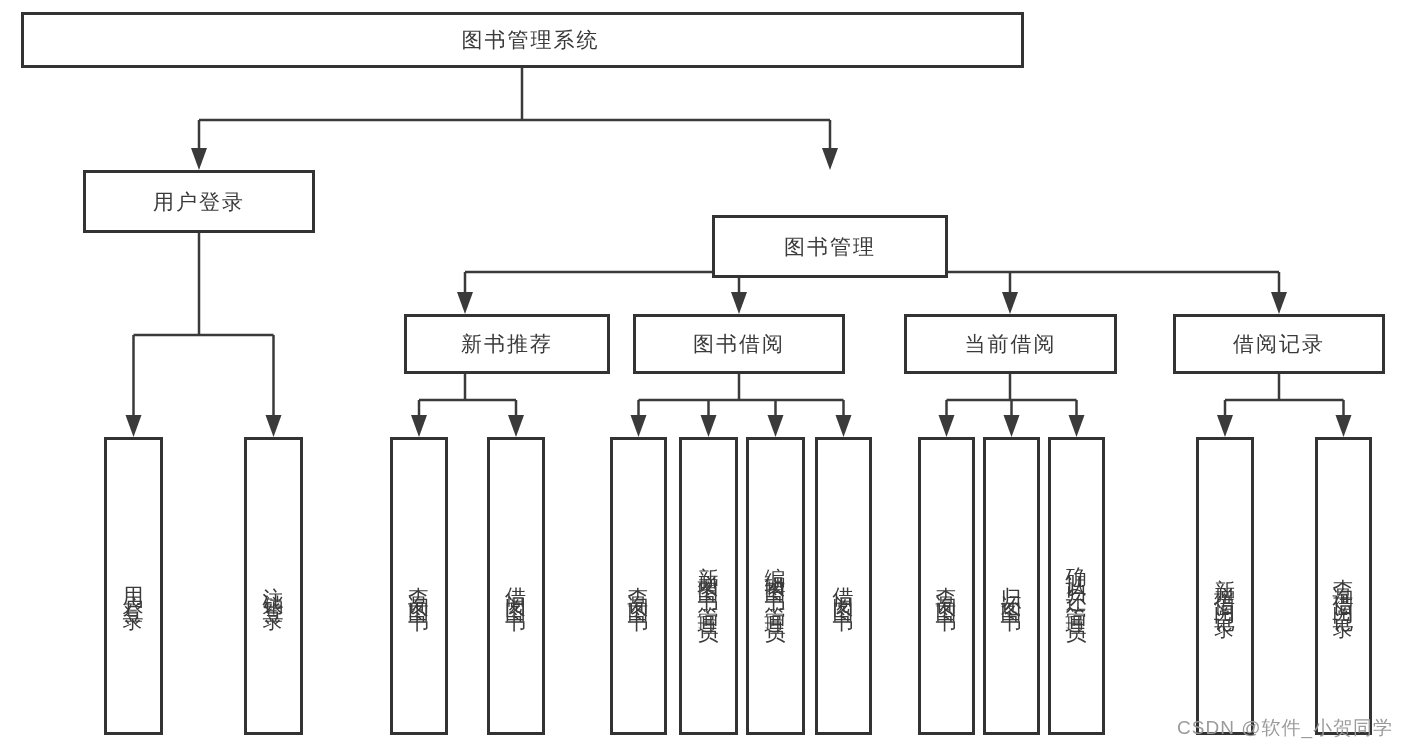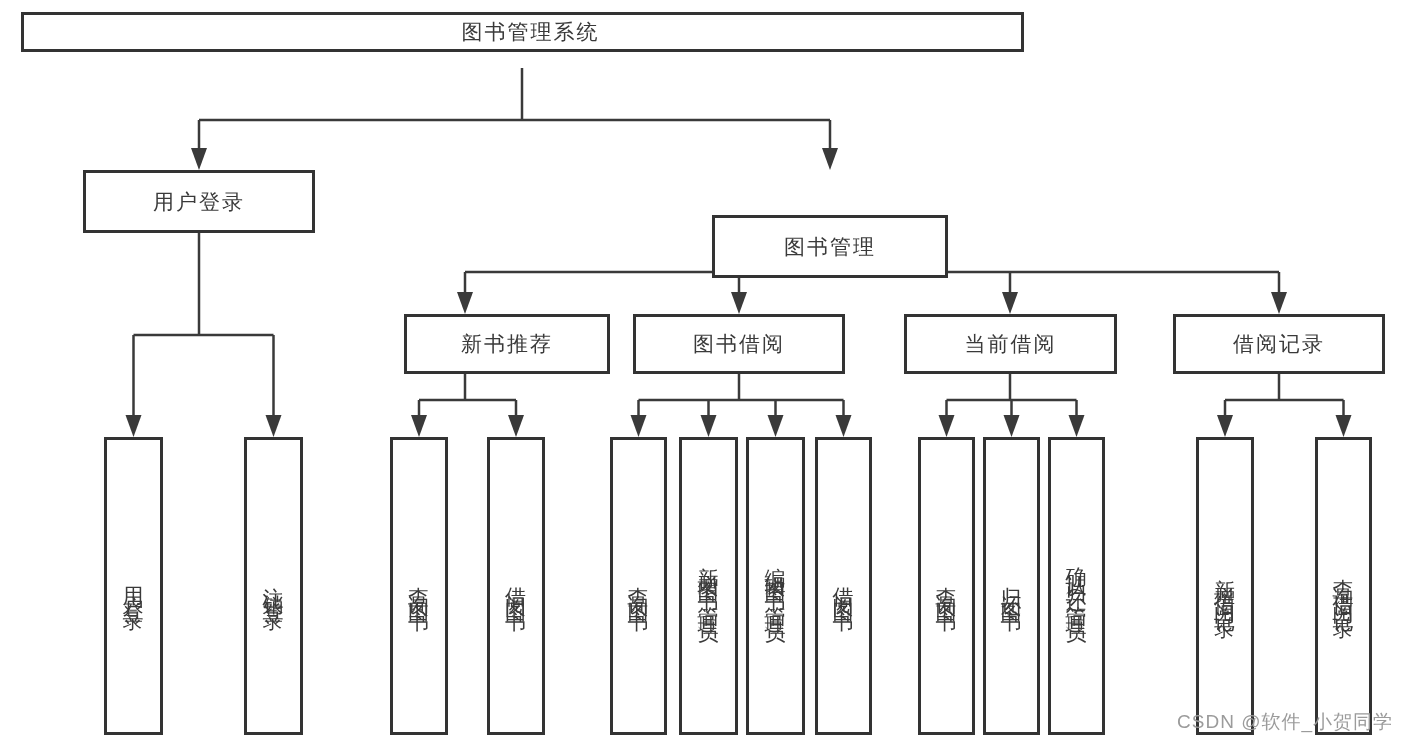--- a/index.html
+++ b/index.html
@@ -40,21 +40,21 @@
     writing-mode: vertical-rl;
     text-orientation: mixed;
     font-size: 21px;
     letter-spacing: 8px;
     line-height: 1;
     white-space: nowrap;
   }
   .watermark {
     position: absolute;
     right: 12px;
-    bottom: 12px;
+    bottom: 6px;
     font-size: 19px;
     color: #9b9b9b;
     letter-spacing: 1px;
     white-space: nowrap;
   }
 </style>
 </head>
 <body>
 
 <div class="canvas">
@@ -118,21 +118,21 @@
       <polygon points="767.5,415 783.5,415 775.5,437"></polygon>
       <polygon points="835.5,415 851.5,415 843.5,437"></polygon>
       <polygon points="938.5,415 954.5,415 946.5,437"></polygon>
       <polygon points="1003.5,415 1019.5,415 1011.5,437"></polygon>
       <polygon points="1068.5,415 1084.5,415 1076.5,437"></polygon>
       <polygon points="1217,415 1233,415 1225,437"></polygon>
       <polygon points="1335.5,415 1351.5,415 1343.5,437"></polygon>
     </g>
   </svg>
 
-  <div class="node hnode" style="left:21px; top:12px; width:1003px; height:40px;padding-left:16px;">
+  <div class="node hnode" style="left:21px; top:12px; width:1003px; height:56px;padding-left:16px;">
     <span>图书管理系统</span>
   </div>
 
   <div class="node hnode" style="left:83px; top:170px; width:232px; height:63px;">
     <span>用户登录</span>
   </div>
   <div class="node hnode" style="left:712px; top:170px; width:236px; height:63px;margin-top:45px;">
     <span>图书管理</span>
   </div>
 

